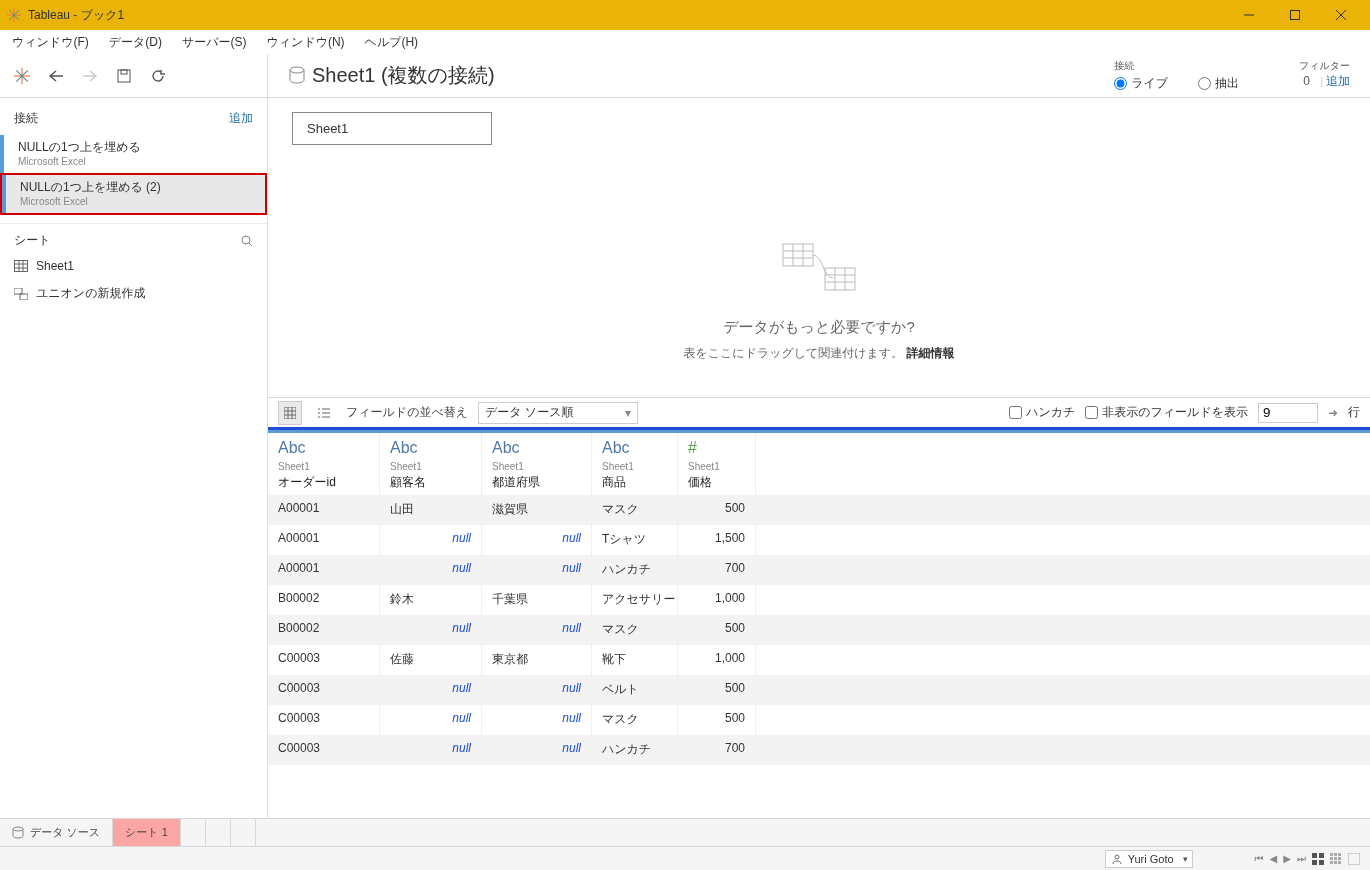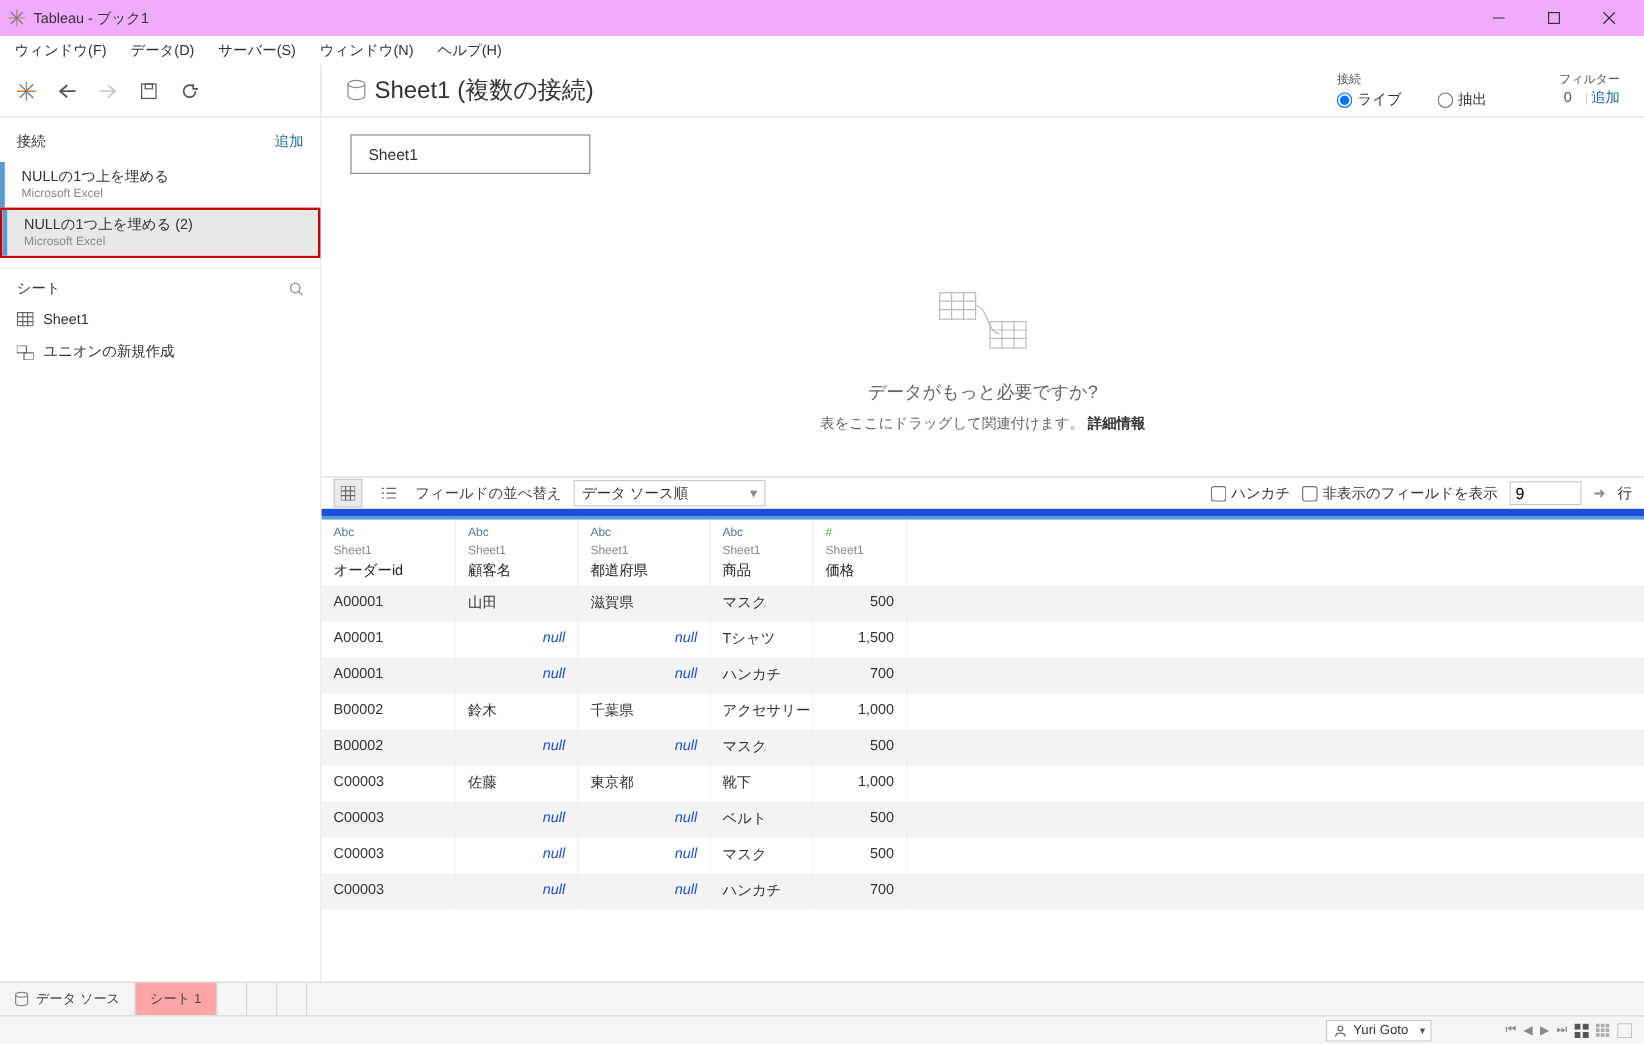--- a/index.html
+++ b/index.html
@@ -1,17 +1,17 @@
 <!DOCTYPE html>
 <html><head>
 <meta charset="utf-8">
 <style>
 * { box-sizing: border-box; margin: 0; padding: 0; font-family: "Meiryo", "Segoe UI", sans-serif; }
 body { width: 1370px; height: 870px; background: #fff; font-size: 12px; color: #333; display: flex; flex-direction: column; overflow: hidden; }
-.titlebar { height: 30px; display: flex; align-items: center; padding: 0 6px; background: #f0abfc; border-bottom: 0; }
+.titlebar { height: 30px; display: flex; align-items: center; padding: 0 6px; background: #eab308; border-bottom: 0; }
 .titlebar .tb-icon { width: 16px; height: 16px; margin-right: 6px; display: inline-flex; align-items: center; justify-content: center; }
 .titlebar .wincontrols { margin-left: auto; display: flex; }
 .titlebar .wincontrols div { width: 46px; height: 30px; display: flex; align-items: center; justify-content: center; color: #333; }
 .menubar { height: 24px; display: flex; align-items: center; padding-left: 4px; gap: 4px; }
 .menubar span { padding: 2px 8px; }
 .toolbar-row { height: 44px; display: flex; align-items: center; border-bottom: 1px solid #d8d8d8; }
 .toolbar-left { width: 268px; height: 100%; display: flex; align-items: center; gap: 14px; padding-left: 12px; border-right: 1px solid #e0e0e0; }
 .tb-btn { width: 20px; height: 20px; display: flex; align-items: center; justify-content: center; color: #555; }
 .tb-btn.disabled { color: #bbb; }
 .toolbar-main { flex: 1; display: flex; align-items: center; padding: 0 20px; }
@@ -36,32 +36,32 @@
 .sheets-header { display: flex; align-items: center; justify-content: space-between; padding: 8px 14px 4px; border-top: 1px solid #eee; }
 .sheet-entry { display: flex; align-items: center; gap: 8px; padding: 6px 14px; }
 .sheet-entry .sheet-icon { width: 14px; height: 12px; }
 .main-area { flex: 1; display: flex; flex-direction: column; min-width: 0; background: #fff; }
 .canvas-zone { height: 300px; padding: 14px 24px; position: relative; border-bottom: 1px solid #d8d8d8; }
 .table-pill { border: 1px solid #888; padding: 8px 14px; width: 200px; background: #fff; font-size: 13px; }
 .canvas-center { position: absolute; left: 0; right: 0; top: 140px; text-align: center; color: #444; }
 .canvas-center .h { font-size: 15px; color: #666; margin-top: 20px; }
 .canvas-center .sub { font-size: 12px; color: #666; margin-top: 8px; }
 .canvas-center .link { color: #333; font-weight: bold;}
-.datagrid-toolbar { height: 32px; display: flex; align-items: center; padding: 0 10px; gap: 10px; border-bottom: 6px solid #1d4ed8; }
+.datagrid-toolbar { height: 32px; display: flex; align-items: center; padding: 0 10px; gap: 10px; border-bottom: 3px solid #1d4ed8; }
 .view-toggle { width: 24px; height: 24px; border: 1px solid #ccc; display: flex; align-items: center; justify-content: center; background: #eaeaea; }
 .sort-label { font-size: 12px; color: #444; }
 .sort-select { border: 1px solid #ccc; height: 22px; width: 160px; padding: 0 6px; display: flex; align-items: center; background: #fff; font-size: 12px; }
 .dgtb-right { margin-left: auto; display: flex; align-items: center; gap: 10px; }
 .check-row { display: flex; align-items: center; gap: 4px; }
 .check-row input { margin:0; }
 .row-input { border: 1px solid #ccc; width: 60px; height: 20px; padding: 0 4px; text-align: left; }
 .datagrid { border-top: 3px solid #5b9bd5; }
 .dg-head { display: flex; }
 .dg-head .col { padding: 6px 10px 4px; border-right: 1px solid #eee; }
-.dg-head .type { font-size: 10px; color: #4e79a7; }
+.dg-head .type { font-size: 16px; color: #4e79a7; }
 .dg-head .type.num { color: #59a14f; }
 .dg-head .src { font-size: 10px; color: #888; margin-top: 4px; }
 .dg-head .name { font-size: 12px; color: #222; margin-top: 2px; font-weight: 500; }
 .dg-body .row { display: flex; height: 30px; }
 .dg-body .row:nth-child(odd) { background: #f3f3f3; }
 .dg-body .cell { padding: 6px 10px; font-size: 12px; border-right: 1px solid #f0f0f0; white-space: nowrap; overflow: hidden; }
 .cell.null { color: #1d4ed8; font-style: italic; text-align: right; }
 .cell.num { text-align: right; }
 .col, .cell { flex: 0 0 auto; }
 .c0 { width: 112px; }

